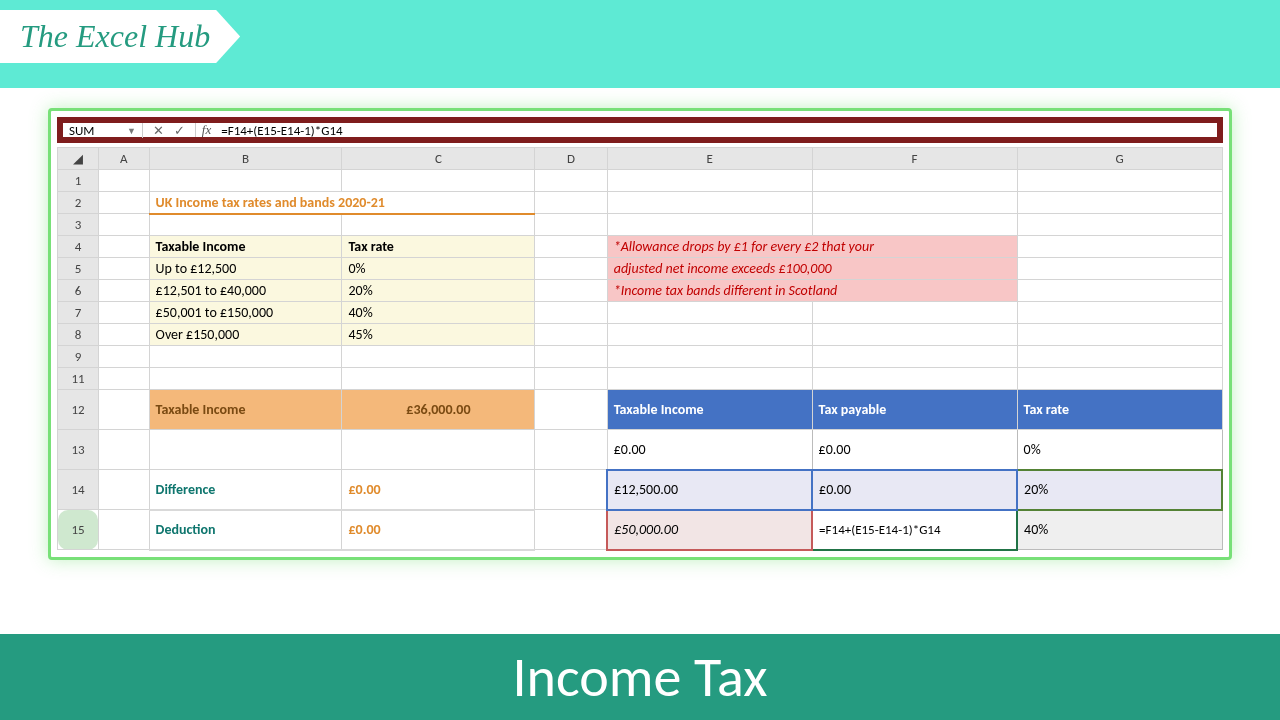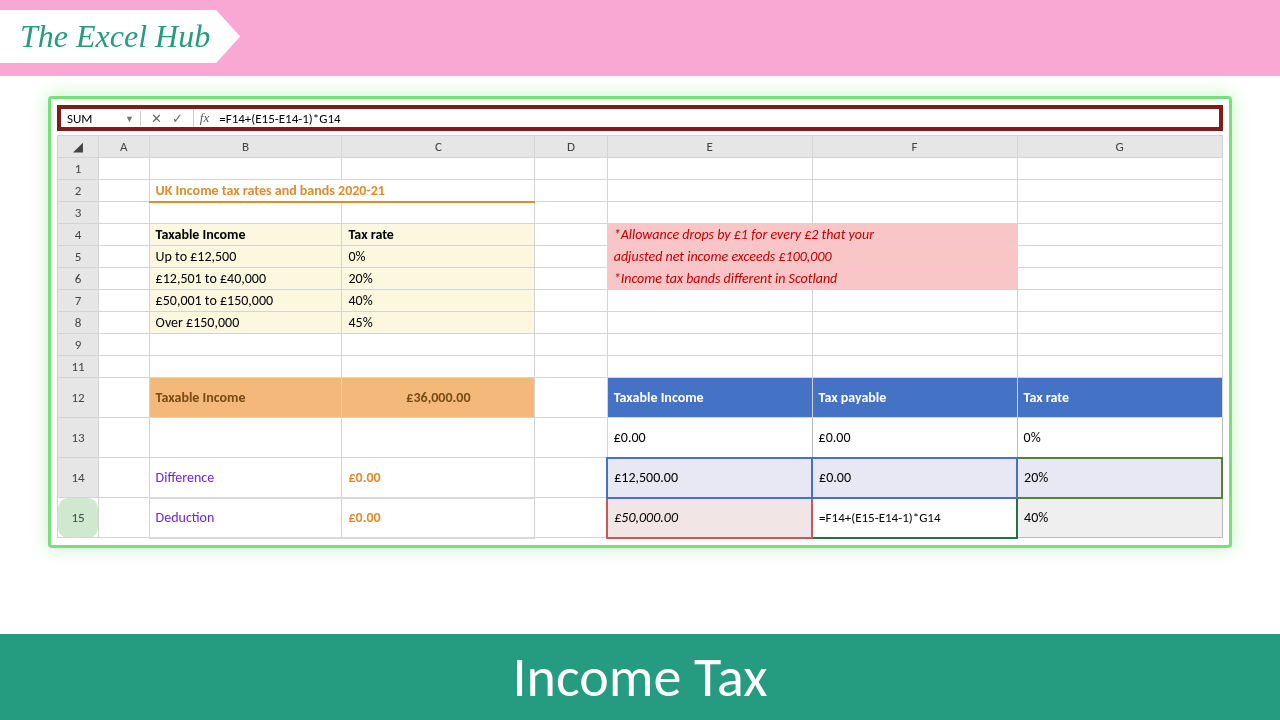--- a/index.html
+++ b/index.html
@@ -1,20 +1,20 @@
 <!DOCTYPE html>
 <html><head>
 <meta charset="utf-8">
 <style>
 * { box-sizing: border-box; margin: 0; padding: 0; }
 body { font-family: Calibri, Arial, sans-serif; background: #fff; width: 1280px; height: 720px; overflow: hidden; }
-.banner { background: #f9a8d4; height: 76px; position: relative; }
+.banner { background: #5eead4; height: 88px; position: relative; }
 .banner-label { position: absolute; left: 0; top: 10px; background: #fff; color: #259b80; font-family: 'Brush Script MT', cursive; font-size: 32px; font-style: italic; padding: 8px 30px 8px 20px; clip-path: polygon(0 0, 90% 0, 100% 50%, 90% 100%, 0 100%); }
 .sheet-wrap { margin: 20px 48px 0 48px; border: 3px solid #78e078; border-radius: 4px; padding: 6px; background: #fff; box-shadow: 0 0 18px rgba(120,224,120,.45); }
-.fbar { display: flex; align-items: center; border: 4px solid #7f1d1d; height: 26px; font-size: 13px; margin-bottom: 4px; }
+.fbar { display: flex; align-items: center; border: 6px solid #7f1d1d; height: 26px; font-size: 13px; margin-bottom: 4px; }
 .namebox { width: 80px; border-right: 1px solid #ccc; padding: 0 6px; display: flex; align-items: center; justify-content: space-between; }
 .namebox .dd { font-size: 9px; color: #777; }
 .fx-btns { display: flex; gap: 10px; padding: 0 10px; color: #666; border-right: 1px solid #ccc; align-items: center; height: 100%; }
 .fx-label { font-style: italic; font-family: 'Times New Roman', serif; padding: 0 6px; color: #555; }
 .fbar-text { padding: 0 4px; font-size: 13px; }
 .grid { border-collapse: collapse; width: 100%; font-size: 14px; }
 .grid th, .grid td { border: 1px solid #d4d4d4; height: 22px; padding: 0 6px; text-align: left; background: #fff; }
 .grid th { background: #e6e6e6; text-align: center; font-weight: normal; color: #444; font-size: 13px; }
 .grid th.corner { background: #e6e6e6; }
 .rowhdr { background: #e6e6e6 !important; text-align: center !important; color: #444; font-size: 13px; width: 34px; }
@@ -25,21 +25,21 @@
 .col-E { width: 170px; }
 .col-F { width: 170px; }
 .col-G { width: 170px; }
 .title-cell { color: #E08B2C; font-weight: bold; border-bottom: 2px solid #E08B2C !important; }
 .bold { font-weight: bold; }
 .yellow { background: #FBF8DF !important; }
 .pink-note { background: #F8C6C6 !important; color: #C00000; font-style: italic; }
 .step { color: #E08B2C; font-weight: bold; border-bottom: 2px solid #E08B2C !important; }
 .orange-hdr { background: #F4B87A !important; font-weight: bold; color: #7a4a12; }
 .orange-hdr.c { text-align: center; }
-.orange-label { color: #6d28d9; font-weight: normal; border-bottom: 2px solid #d9d9d9 !important; }
+.orange-label { color: #0f766e; font-weight: bold; border-bottom: 2px solid #d9d9d9 !important; }
 .orange-val { color: #E08B2C; font-weight: bold; text-align: center; border-bottom: 2px solid #d9d9d9 !important; }
 .blue-hdr { background: #4472C4 !important; color: #fff; font-weight: bold; text-align: center; height: 40px !important; }
 .tbl-cell { text-align: center; border: 1px solid #bbb !important; background: #fff !important; }
 .lavender { background: #E8E8F4 !important; text-align: center; border: 2px solid #4472C4 !important; }
 .lavender-g { background: #E8E8F4 !important; text-align: center; border: 2px solid #548235 !important; }
 .pinkish { background: #F2E5E5 !important; text-align: center; border: 2px solid #C55A5A !important; font-style: italic; }
 .active { border: 2px solid #217346 !important; background: #fff !important; font-size: 13px; }
 .grayish { background: #EFEFEF !important; text-align: center; border: 1px solid #bbb !important; }
 .tall td { height: 40px !important; }
 .r14 td { height: 40px !important; }

